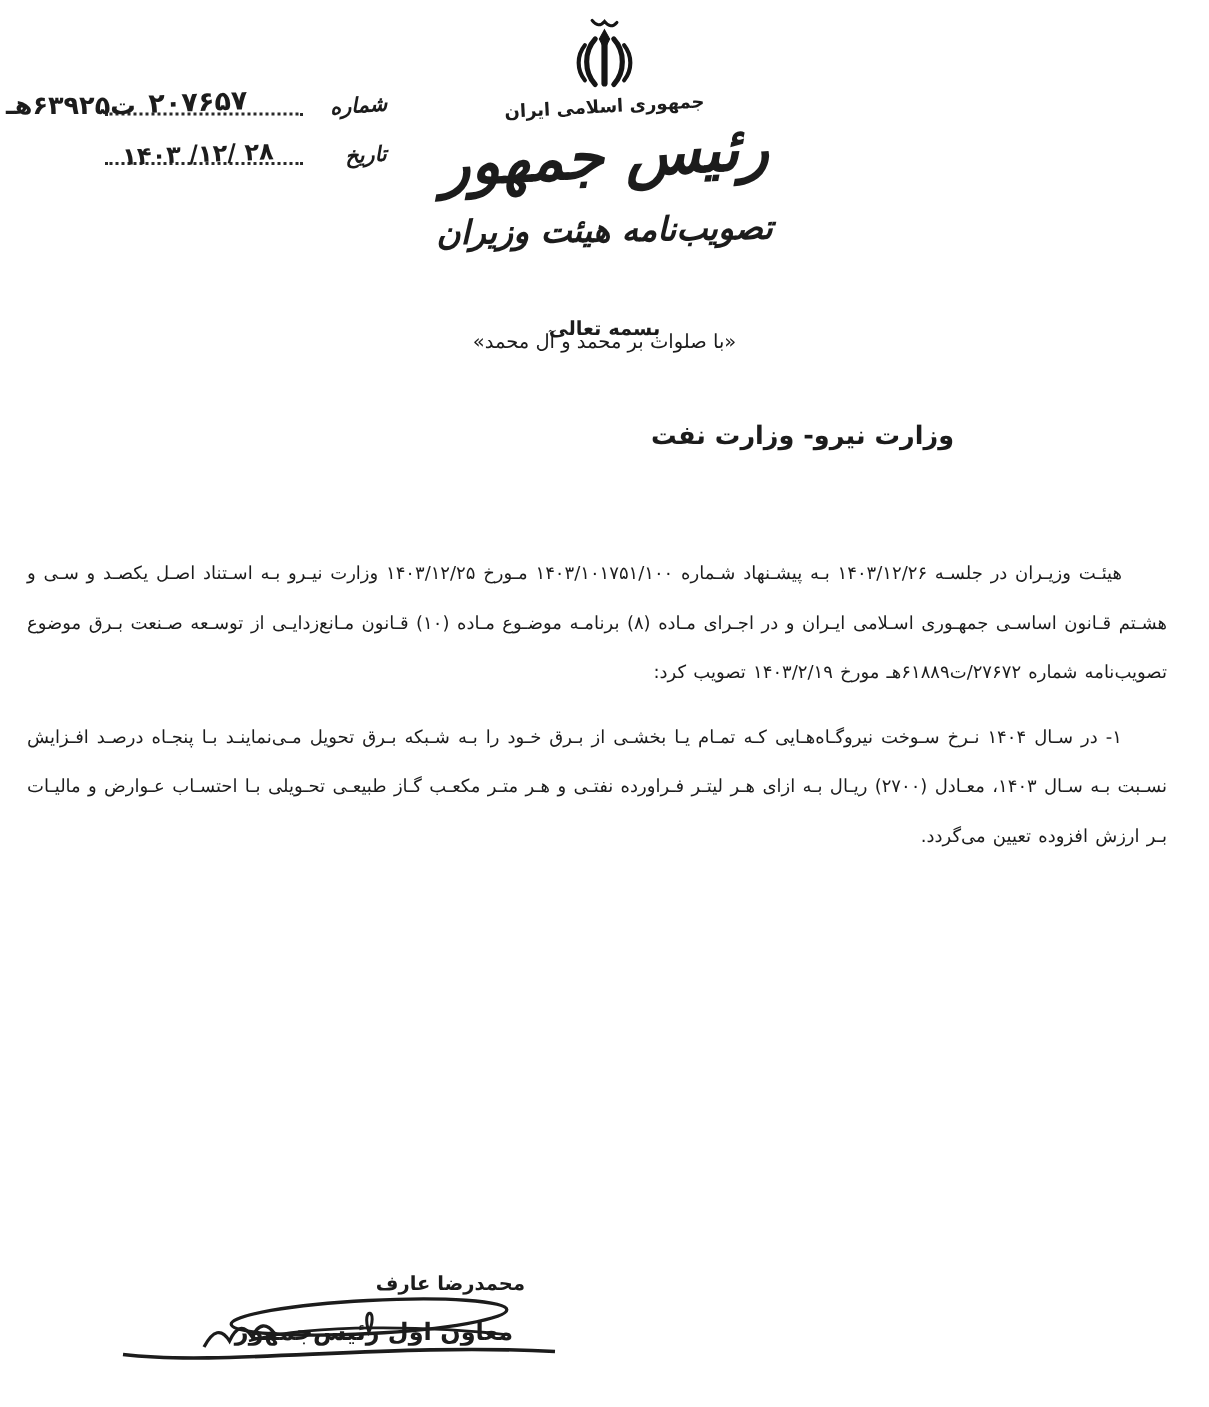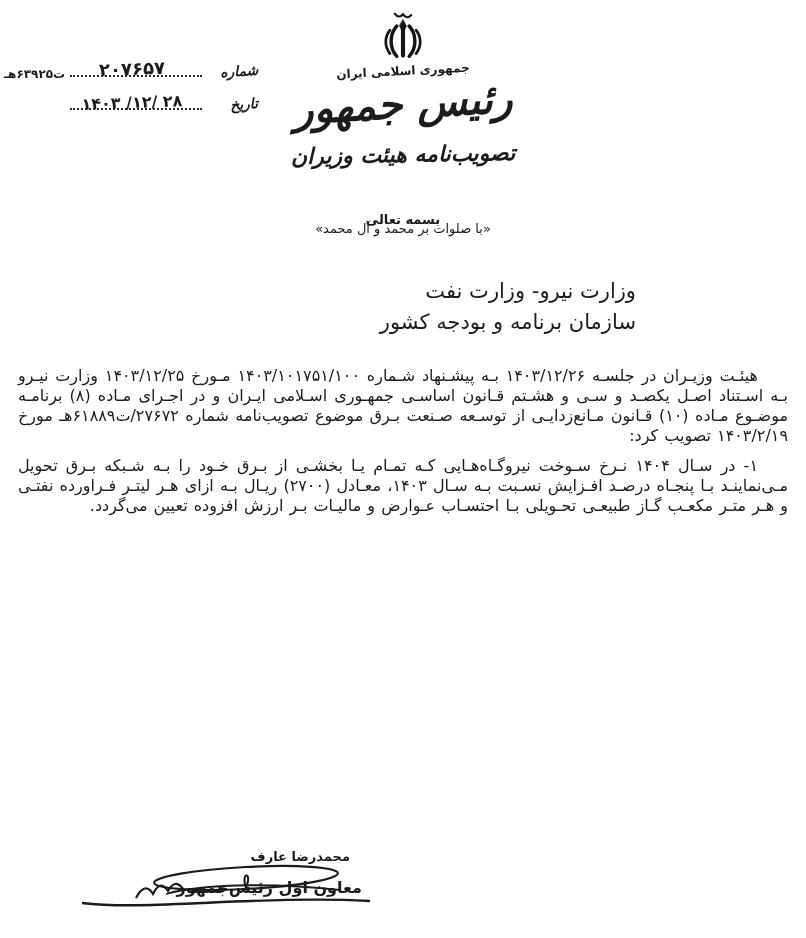--- a/index.html
+++ b/index.html
@@ -19,45 +19,45 @@
   .stamp-dots{
     position:absolute;right:58px;bottom:6px;width:132px;height:2px;
     border-bottom:2px dotted #2a2a2a;
   }
   .stamp-value{
     position:absolute;bottom:4px;width:100%;text-align:center;
     font-size:18px;font-weight:bold;letter-spacing:5px;
     transform:rotate(-2deg);white-space:nowrap;
   }
   .stamp-suffix{
-    position:absolute;left:0;bottom:2px;font-size:12px;font-weight:bold;white-space:nowrap;
+    position:absolute;left:0;bottom:2px;font-size:17px;font-weight:bold;white-space:nowrap;
   }
   
   .center-line{position:absolute;left:0;right:0;text-align:center;}
   .emblem-wrap{top:6px;}
   .country{top:64px;font-size:12px;font-weight:bold;transform:rotate(-3deg);letter-spacing:.5px;}
   .office{top:80px;font-size:41px;font-weight:bold;font-style:italic;transform:rotate(-3deg);}
   .doctype{top:142px;font-size:22px;font-weight:bold;font-style:italic;transform:rotate(-1deg);}
   .besmeleh{top:212px;font-size:13px;font-weight:bold;}
   .salawat{top:221px;font-size:13px;font-weight:normal;}
   
   .addressees{position:absolute;top:276px;right:170px;text-align:right;}
-  .addressee-line{font-size:21px;font-weight:normal;line-height:31px;}
+  .addressee-line{font-size:17px;font-weight:bold;line-height:31px;}
   
   .doc-body{position:absolute;top:366px;right:16px;left:18px;}
   .doc-body p{
-    margin:0 2px 10px 0;font-size:16px;line-height:20px;
+    margin:0 12px 10px 0;font-size:12px;line-height:33px;
     text-align:justify;text-indent:30px;word-spacing:1px;
   }
   
   .signature{position:absolute;top:849px;left:88px;width:276px;direction:rtl;}
   .sig-name{font-size:13px;font-weight:bold;text-align:right;padding-left:4px;
             margin-right:14px;letter-spacing:-1px;}
   .sig-scribble{position:absolute;top:13px;left:-10px;width:296px;height:58px;}
-  .sig-title{font-size:16px;font-weight:bold;text-align:right;margin-top:14px;margin-right:2px;
+  .sig-title{font-size:16px;font-weight:bold;text-align:right;margin-top:14px;margin-right:22px;
              letter-spacing:-0.5px;position:relative;z-index:2;}
   .num{unicode-bidi:embed;}
 </style>
 </head>
 <body>
 
 <div class="stamp">
   <div class="stamp-row">
     <span class="stamp-label">شماره</span>
     <span class="stamp-dots"></span>
@@ -85,21 +85,20 @@
   </svg>
 </div>
 <div class="center-line country">جمهوری اسلامی ایران</div>
 <div class="center-line office">رئیس جمهور</div>
 <div class="center-line doctype">تصویب‌نامه هیئت وزیران</div>
 <div class="center-line besmeleh">بسمه تعالی</div>
 <div class="center-line salawat">«با صلوات بر محمد و آل محمد»</div>
 
 <div class="addressees">
   <div class="addressee-line">وزارت نیرو- وزارت نفت</div>
-  <div class="addressee-line">سازمان برنامه و بودجه کشور</div>
 </div>
 
 <div class="doc-body">
   <p>هیئـت وزیـران در جلسـه ۱۴۰۳/۱۲/۲۶ بـه پیشـنهاد شـماره ۱۴۰۳/۱۰۱۷۵۱/۱۰۰ مـورخ ۱۴۰۳/۱۲/۲۵ وزارت نیـرو بـه اسـتناد اصـل یکصـد و سـی و هشـتم قـانون اساسـی جمهـوری اسـلامی ایـران و در اجـرای مـاده (۸) برنامـه موضـوع مـاده (۱۰) قـانون مـانع‌زدایـی از توسـعه صـنعت بـرق موضوع تصویب‌نامه شماره ۲۷۶۷۲/ت۶۱۸۸۹هـ مورخ ۱۴۰۳/۲/۱۹ تصویب کرد:</p>
   <p>۱- در سـال ۱۴۰۴ نـرخ سـوخت نیروگـاه‌هـایی کـه تمـام یـا بخشـی از بـرق خـود را بـه شـبکه بـرق تحویل مـی‌نماینـد بـا پنجـاه درصـد افـزایش نسـبت بـه سـال ۱۴۰۳، معـادل (۲۷۰۰) ریـال بـه ازای هـر لیتـر فـراورده نفتـی و هـر متـر مکعـب گـاز طبیعـی تحـویلی بـا احتسـاب عـوارض و مالیـات بـر ارزش افزوده تعیین می‌گردد.</p>
 </div>
 
 <div class="signature">
   <div class="sig-name">محمدرضا عارف</div>
   <svg class="sig-scribble" viewBox="0 0 296 58">

